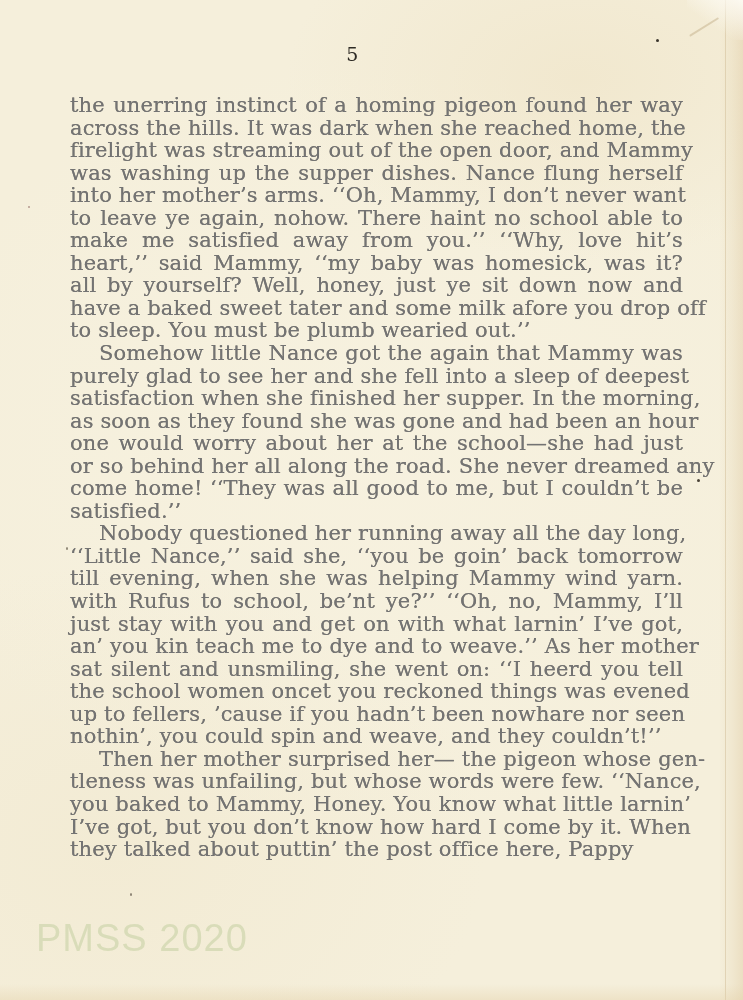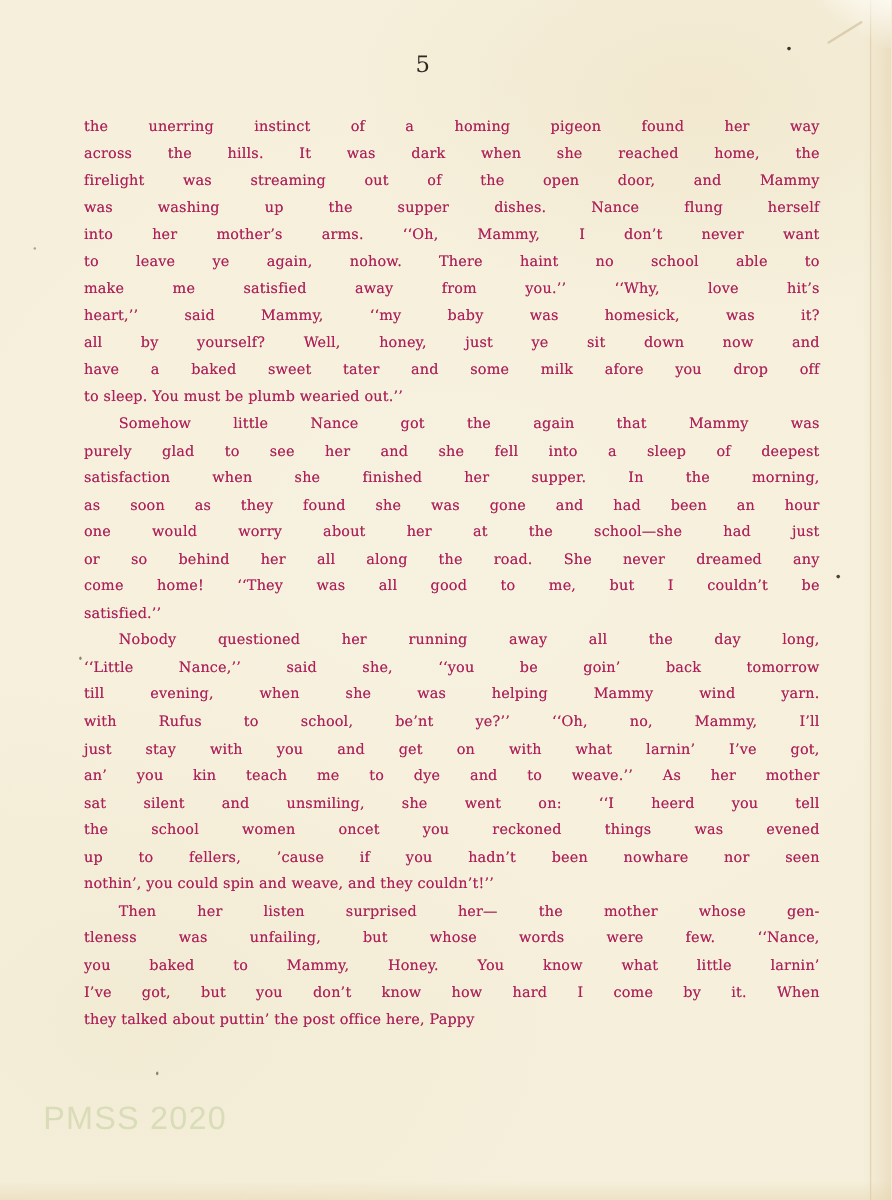--- a/index.html
+++ b/index.html
@@ -21,41 +21,41 @@
     text-align: center;
     transform: translateX(-24px);
     font-size: 19px;
     color: #2d2a24;
     letter-spacing: 0.3px;
   }
 
   .text-block {
     position: absolute;
     left: 70px; top: 94px; width: 613px;
-    color: #be185d;
-    font-size: 12px;
+    color: #737373;
+    font-size: 21px;
     line-height: 22.55px;
     letter-spacing: 0.15px;
     text-shadow: 0 0 0.5px rgba(45,42,36,0.55);
   }
   .line {
     height: 22.55px;
     white-space: nowrap;
     text-align: justify;
     text-align-last: justify;
     text-justify: inter-word;
   }
   .line.last { text-align-last: left; }
   .line.indent { text-indent: 29px; }
 
   .watermark {
     position: absolute;
     left: 36px; top: 917px;
     font-family: "Liberation Sans", sans-serif;
-    font-size: 27px;
+    font-size: 38px;
     font-weight: 400;
     color: #d3d9b2;
     opacity: 0.8;
     letter-spacing: 1px;
   }
 
   
   .right-edge {
     position: absolute; top: 0; right: 0;
     width: 24px; height: 100%;
@@ -130,21 +130,21 @@
     <div class="line indent">Nobody questioned her running away all the day long,</div>
     <div class="line">‘‘Little Nance,’’ said she, ‘‘you be goin’ back tomorrow</div>
     <div class="line">till evening, when she was helping Mammy wind yarn.</div>
     <div class="line">with Rufus to school, be’nt ye?’’  ‘‘Oh, no, Mammy, I’ll</div>
     <div class="line">just stay with you and get on with what larnin’ I’ve got,</div>
     <div class="line">an’ you kin teach me to dye and to weave.’’  As her mother</div>
     <div class="line">sat silent and unsmiling, she went on: ‘‘I heerd you tell</div>
     <div class="line">the school women oncet you reckoned things was evened</div>
     <div class="line">up to fellers, ’cause if you hadn’t been nowhare nor seen</div>
     <div class="line last">nothin’, you could spin and weave, and they couldn’t!’’</div>
-    <div class="line indent">Then her listen surprised her— the mother whose gen-</div>
+    <div class="line indent">Then her mother surprised her— the pigeon whose gen-</div>
     <div class="line">tleness was unfailing, but whose words were few.  ‘‘Nance,</div>
     <div class="line">you baked to Mammy, Honey.  You know what little larnin’</div>
     <div class="line">I’ve got, but you don’t know how hard I come by it.  When</div>
     <div class="line last">they talked about puttin’ the post office here, Pappy</div>
   </div>
 
 <div class="watermark">PMSS 2020</div>
 
 <div class="right-edge"></div>
 <div class="right-edge-line"></div>

